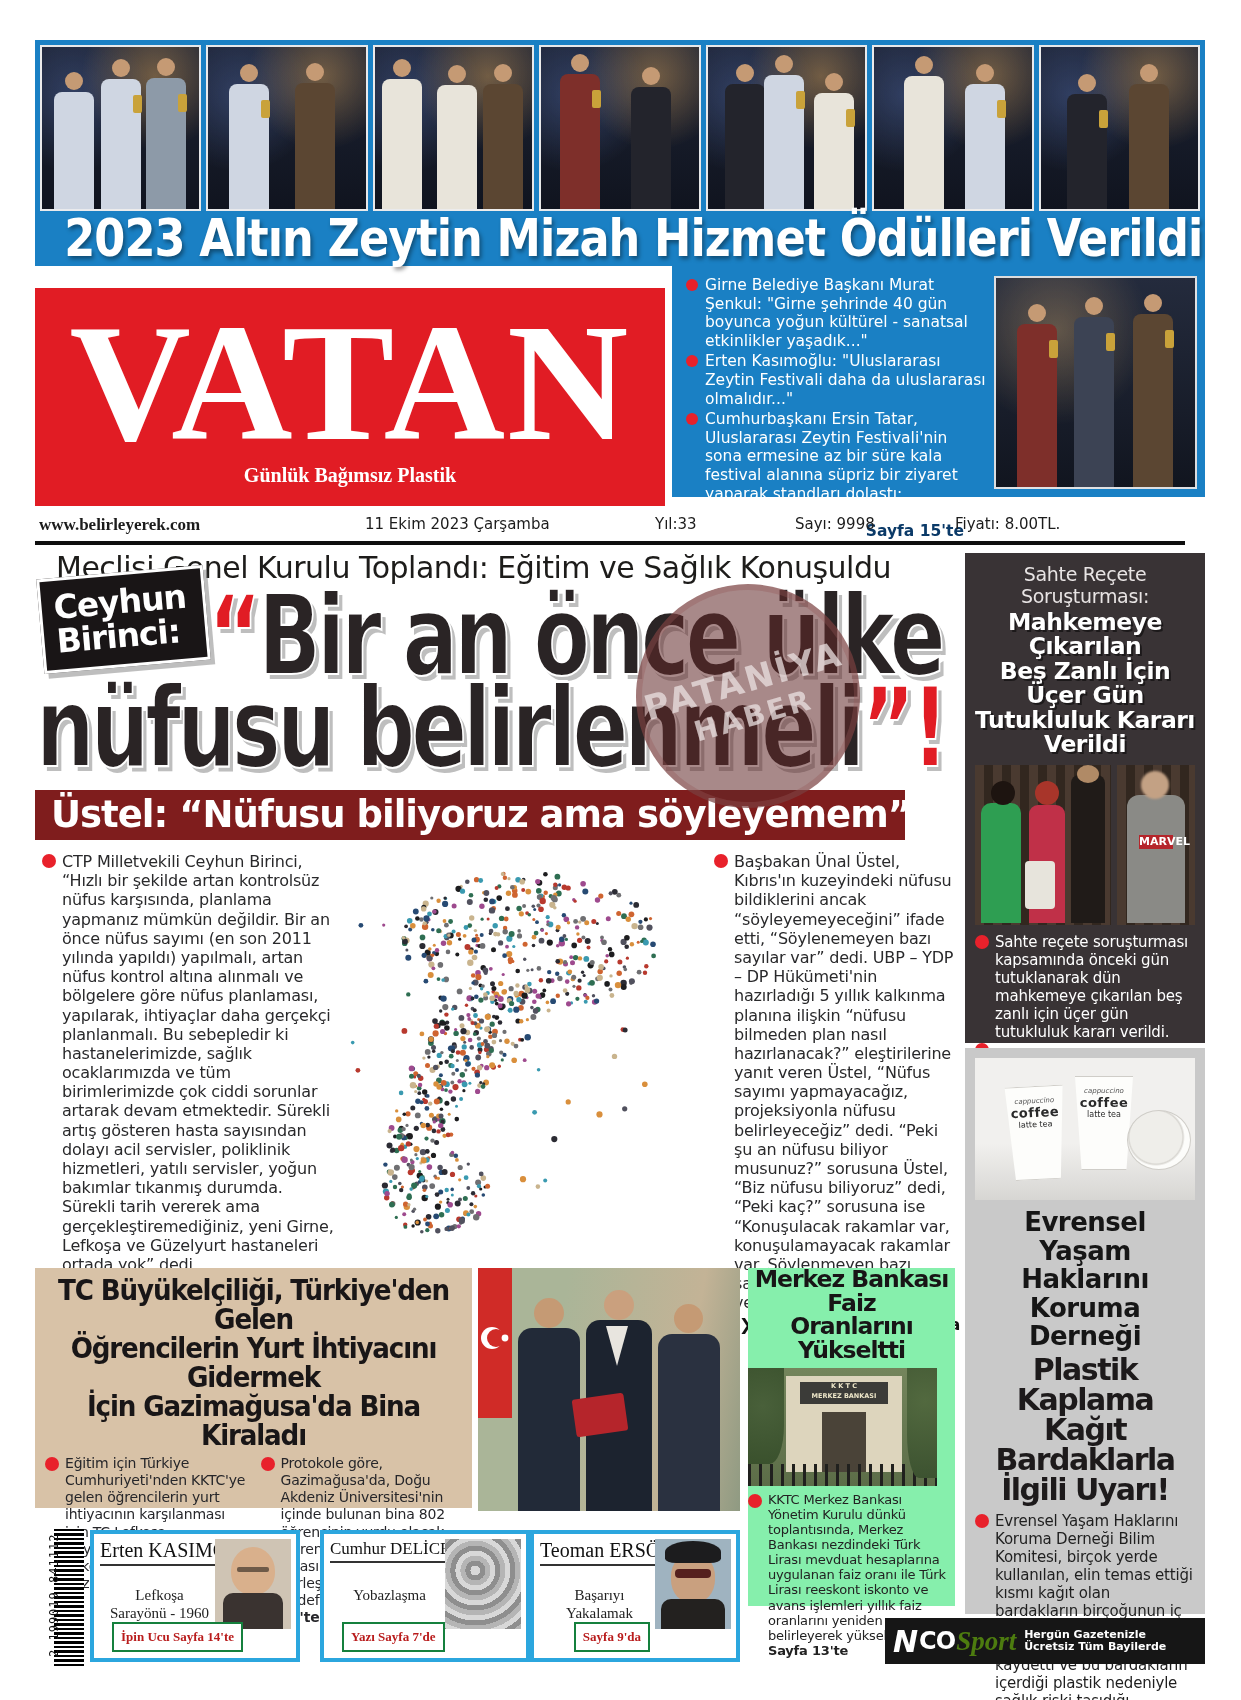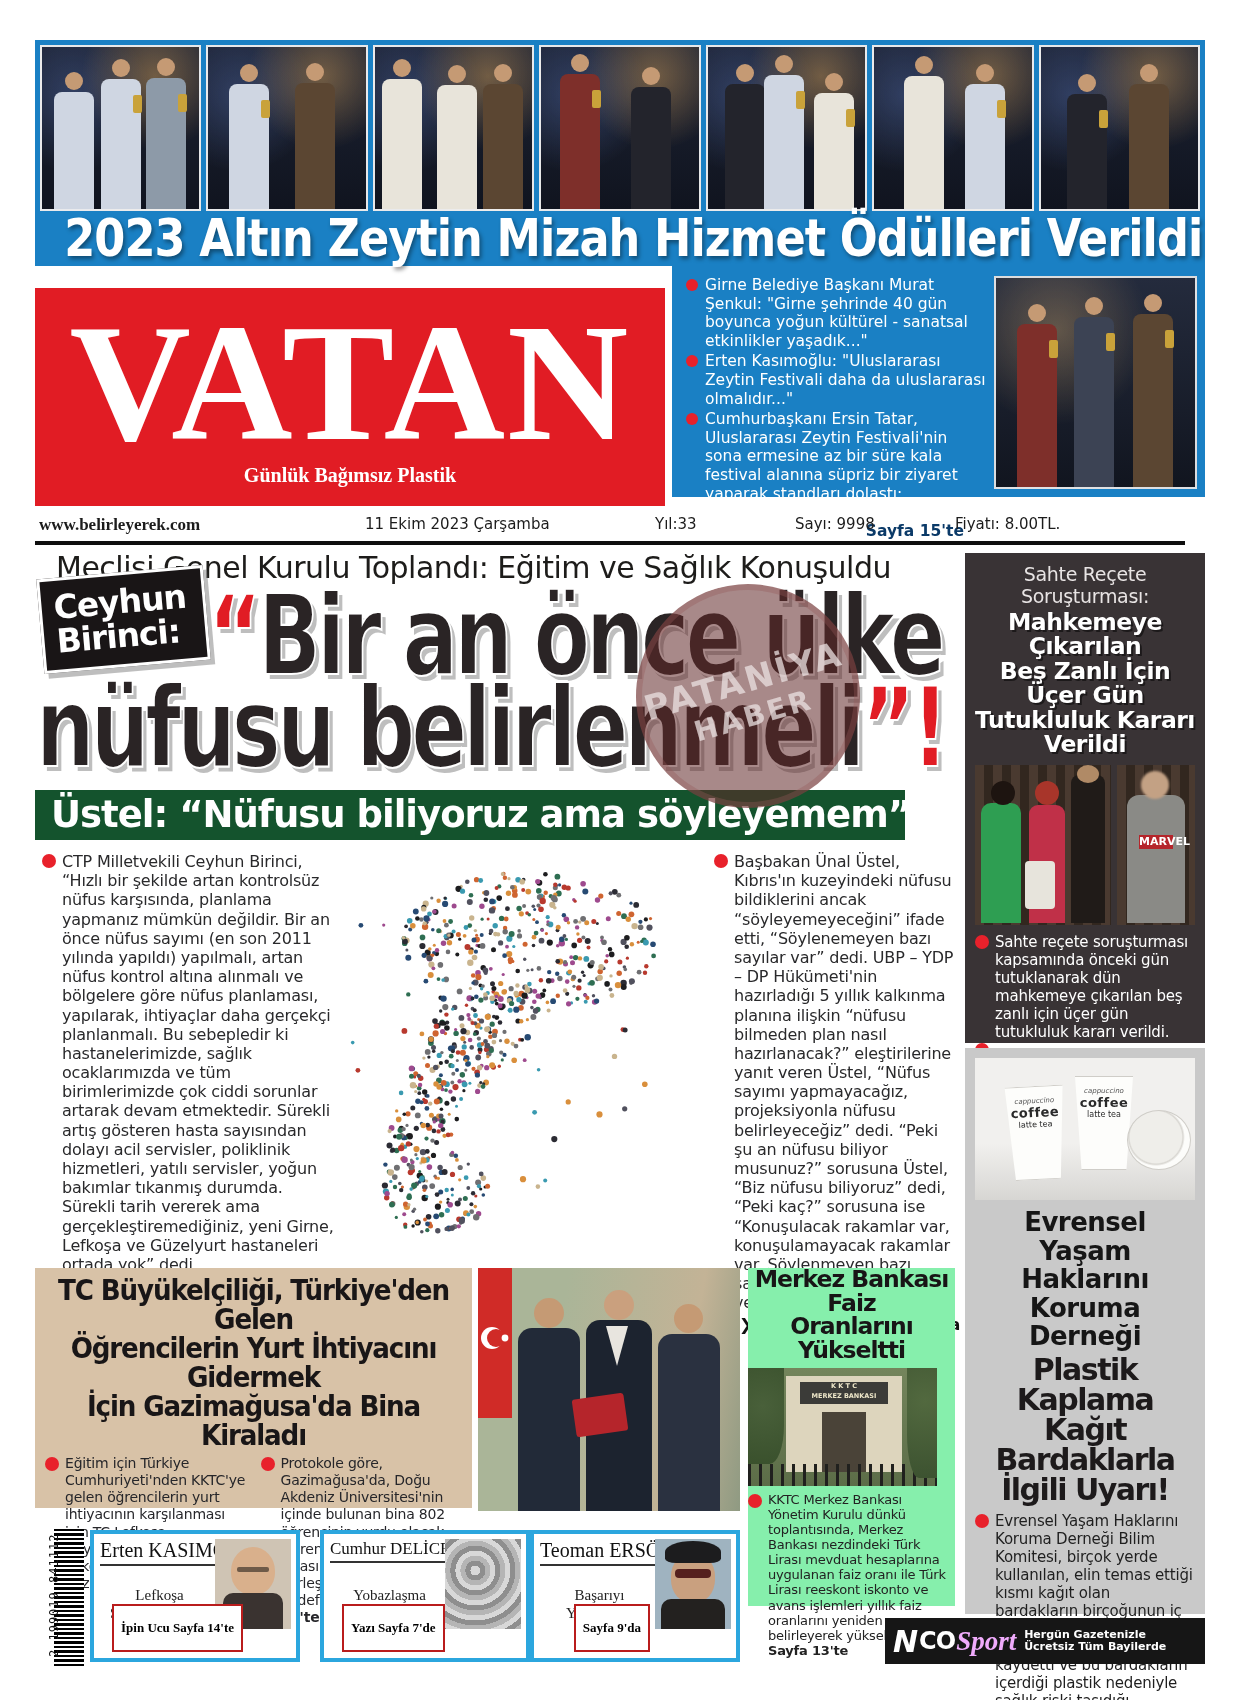--- a/index.html
+++ b/index.html
@@ -48,21 +48,21 @@
     white-space:nowrap;z-index:2;-webkit-text-stroke:2px #fff;
     text-shadow:5px 5px 0 rgba(125,125,125,.5),-2px -2px 0 #fff;}
   .hl .rq{color:#e11c24;}
   .hl1{left:208px;top:570px;font-size:103px;}
   .hl2{left:36px;top:662px;font-size:103px;}
   .watermark{left:636px;top:584px;width:224px;height:224px;border-radius:50%;
     background:rgba(96,40,40,.55);z-index:6;display:flex;flex-direction:column;align-items:center;
     justify-content:center;transform:rotate(-16deg);color:rgba(235,225,225,.75);
     font-weight:700;letter-spacing:3px;border:6px solid rgba(150,90,90,.35);box-sizing:border-box;}
   .watermark .w1{font-size:34px;} .watermark .w2{font-size:28px;}
-  .red-banner{left:35px;top:790px;width:870px;height:50px;background:#14532d;color:#fff;
+  .red-banner{left:35px;top:790px;width:870px;height:50px;background:#7f1d1d;color:#fff;
     font-size:37px;font-weight:800;line-height:49px;padding-left:16px;box-sizing:border-box;
     letter-spacing:-1px;white-space:nowrap;z-index:1;}
 
   
   .bodytext{font-size:16px;line-height:1.2;color:#29292b;letter-spacing:-.2px;}
   .bullet-row{display:flex;}
   .bullet-row .dot{flex:0 0 14px;height:14px;border-radius:50%;background:#e8212b;margin:2px 6px 0 0;}
   .col-left{left:42px;top:852px;width:296px;}
   .col-right{left:714px;top:852px;width:246px;}
   .more-ref{text-align:right;font-weight:700;color:#111;margin-top:2px;}
@@ -119,29 +119,29 @@
   .bc-num{position:absolute;left:-42px;top:62px;transform:rotate(-90deg);font-family:"DejaVu Sans Mono",monospace;
     font-size:12px;letter-spacing:1px;color:#111;white-space:nowrap;width:120px;}
 
   
   .card{top:1530px;height:132px;width:210px;border:4px solid #2ba6de;background:#fff;box-sizing:border-box;padding:5px 6px;}
   .card .name{font-family:"Liberation Serif",serif;font-size:20px;color:#111;white-space:nowrap;}
   .card .name-rule{width:120px;height:2px;background:#333;margin-top:2px;}
   .card .cphoto{position:absolute;right:5px;top:5px;width:76px;height:90px;overflow:hidden;}
   .card .ctitle{position:absolute;left:8px;top:52px;width:115px;text-align:center;
     font-family:"Liberation Serif",serif;font-size:15px;color:#222;line-height:1.2;}
-  .card .ctag{position:absolute;bottom:6px;left:18px;border:2px solid #b91c1c;background:#fff;
-    font-family:"Liberation Serif",serif;font-weight:700;font-size:13px;padding:14px 7px;color:#000000;white-space:nowrap;}
+  .card .ctag{position:absolute;bottom:6px;left:18px;border:2px solid #15803d;background:#fff;
+    font-family:"Liberation Serif",serif;font-weight:700;font-size:13px;padding:5px 7px;color:#b91c1c;white-space:nowrap;}
 
   
   .footer-bar{left:885px;top:1618px;width:320px;height:46px;background:#161616;display:flex;align-items:center;
     padding:0 8px;box-sizing:border-box;}
   .logo-n{color:#fff;font-weight:800;font-size:30px;font-style:italic;margin-right:1px;}
   .logo-co{color:#fff;font-weight:800;font-size:24px;letter-spacing:-1px;}
-  .logo-sport{color:#f0abfc;font-family:"Liberation Serif",serif;font-style:italic;font-weight:700;font-size:27px;margin-left:1px;}
+  .logo-sport{color:#4d7c0f;font-family:"Liberation Serif",serif;font-style:italic;font-weight:700;font-size:27px;margin-left:1px;}
   .footer-text{color:#fff;font-weight:700;font-size:11px;margin-left:8px;line-height:1.1;}
 
   
   .person-head{position:absolute;border-radius:50%;}
   .person-body{position:absolute;border-radius:8px 8px 0 0;}
 </style>
 </head>
 <body>
 
 <div class="page">

